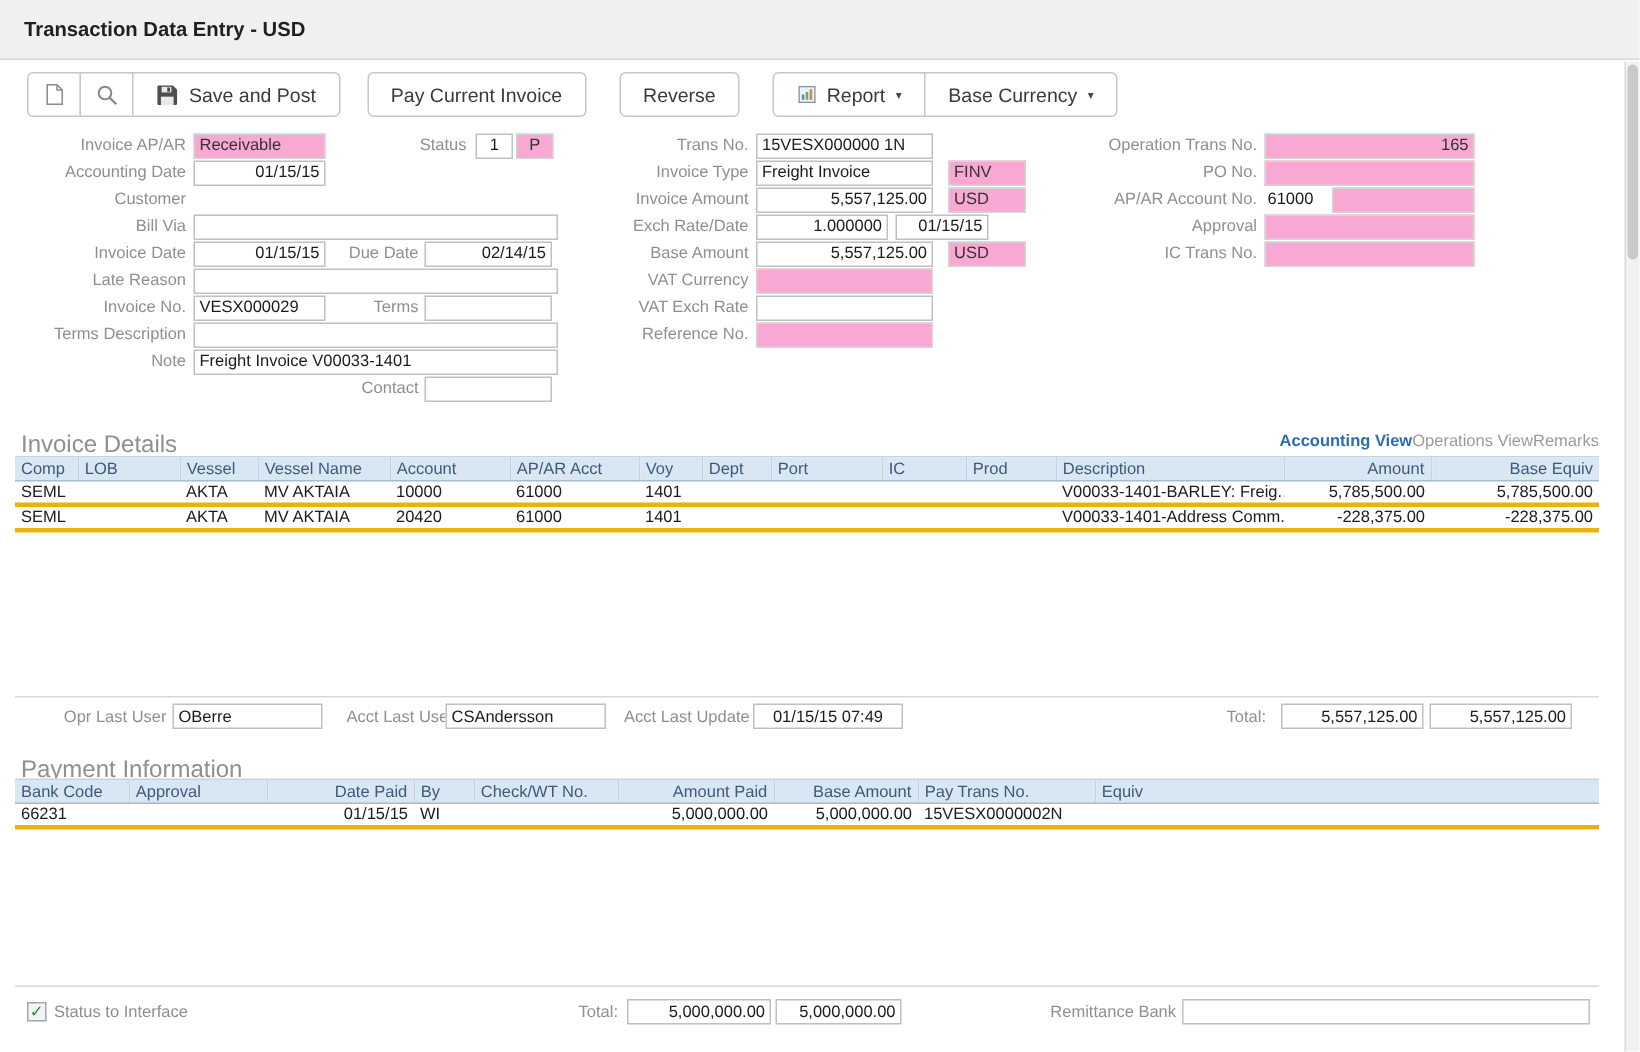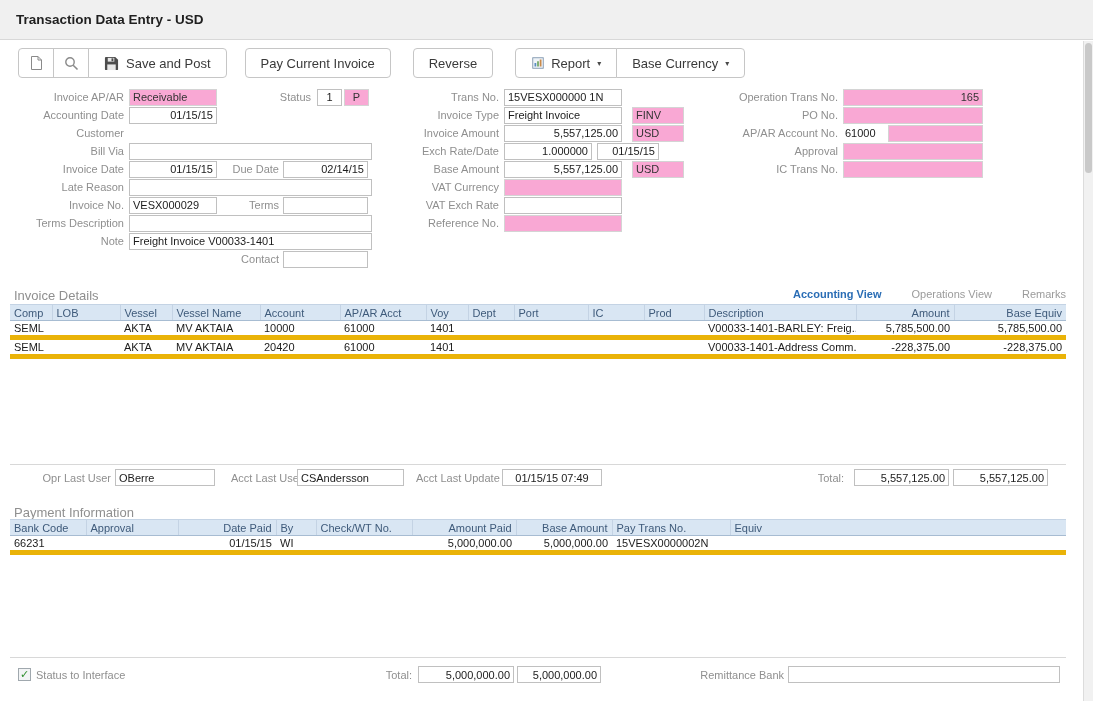--- a/index.html
+++ b/index.html
@@ -55,39 +55,39 @@
   .f-status { width:25px; margin-left:2px; justify-content:center; }
   .f-main { width:118px; }
   .f-code { width:52px; margin-left:10px; }
   .f-rate { width:88px; }
   .f-date { width:62px; margin-left:5px; }
   .f-r    { width:140px; }
   .spacer-sm { width:88px; height:1px; }
   .plain-val { font-size:11px; width:42px; padding-left:2px; white-space:nowrap; }
   .f-r2 { width:95px; margin-left:3px; }
   
-  .sec-lab { position:absolute; font-size:13px; color:#8f8f8f; }
+  .sec-lab { position:absolute; font-size:16px; color:#8f8f8f; }
   #lab-invoice { left:14px; top:288px; }
   #lab-payment { left:14px; top:505px; }
-  .tabs { position:absolute; top:288px; right:27px; display:flex; gap:30px; font-size:11px; }
+  .tabs { position:absolute; top:288px; right:27px; display:flex; font-size:11px; }
   .tab { color:#9b9b9b; padding-bottom:4px; }
   .tab.active { color:#2a6db5; font-weight:bold; border-bottom:2px solid #2a6db5; }
   .grid-box { position:absolute; background:#fff; border-bottom:1px solid #d8d8d8; }
   #grid-invoice { left:10px; top:304px; width:1056px; height:161px; }
   #grid-payment { left:10px; top:519px; width:1056px; height:139px; }
   .grid-table { width:100%; border-collapse:collapse; table-layout:fixed; border-top:1px solid #c4d3e4; }
   .grid-table th {
     background:#d9e6f3; border-bottom:1px solid #a7bcd2; border-right:1px solid #c4d3e4;
     font-weight:normal; color:#3e5a7a; font-size:11px; text-align:left;
     padding:1px 4px; height:16px; overflow:hidden; white-space:nowrap;
   }
   .grid-table th:last-child { border-right:none; }
   .grid-table td {
     font-size:11px; color:#1b1b1b; padding:1px 4px; height:15px;
-    border-bottom:5px solid #eab308; overflow:hidden; white-space:nowrap;
+    border-bottom:3px solid #eab308; overflow:hidden; white-space:nowrap;
   }
   th.num, td.num { text-align:right; }
   
   .dfoot { position:absolute; left:10px; top:469px; width:1056px; display:flex; align-items:center; }
   .fw1 { width:105px; padding-right:4px; }
   .f-user { width:100px; }
   .fw2 { width:66px; padding-right:4px; margin-left:16px; }
   .f-user2 { width:107px; }
   .fw3 { width:86px; padding-right:4px; margin-left:12px; }
   .f-upd { width:100px; justify-content:center; }

